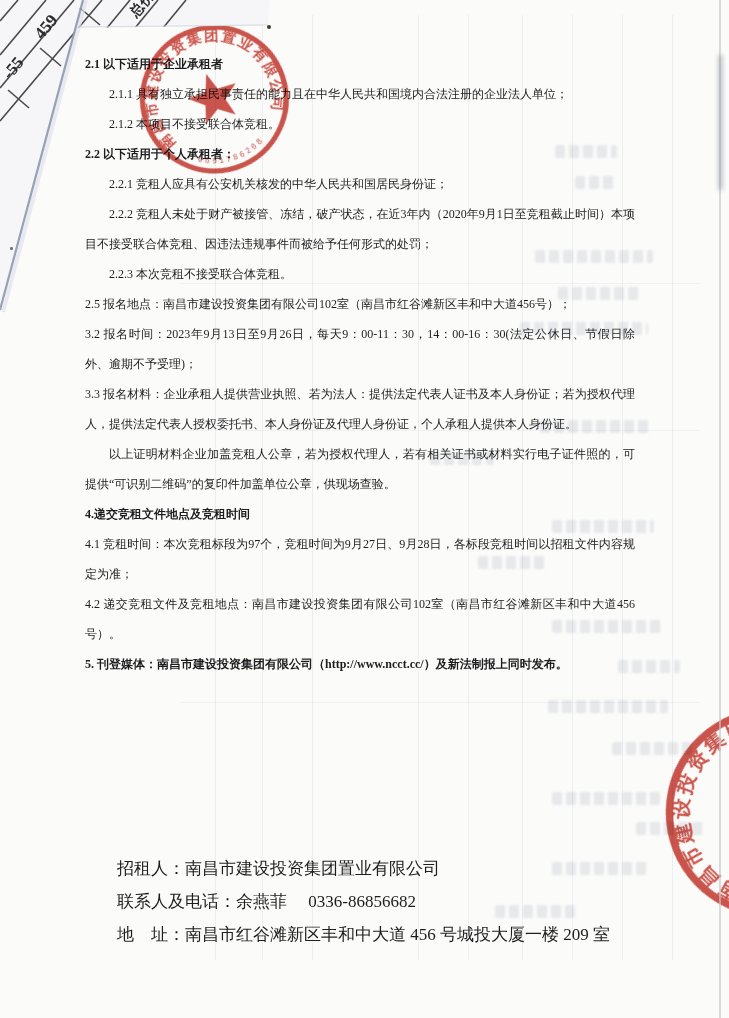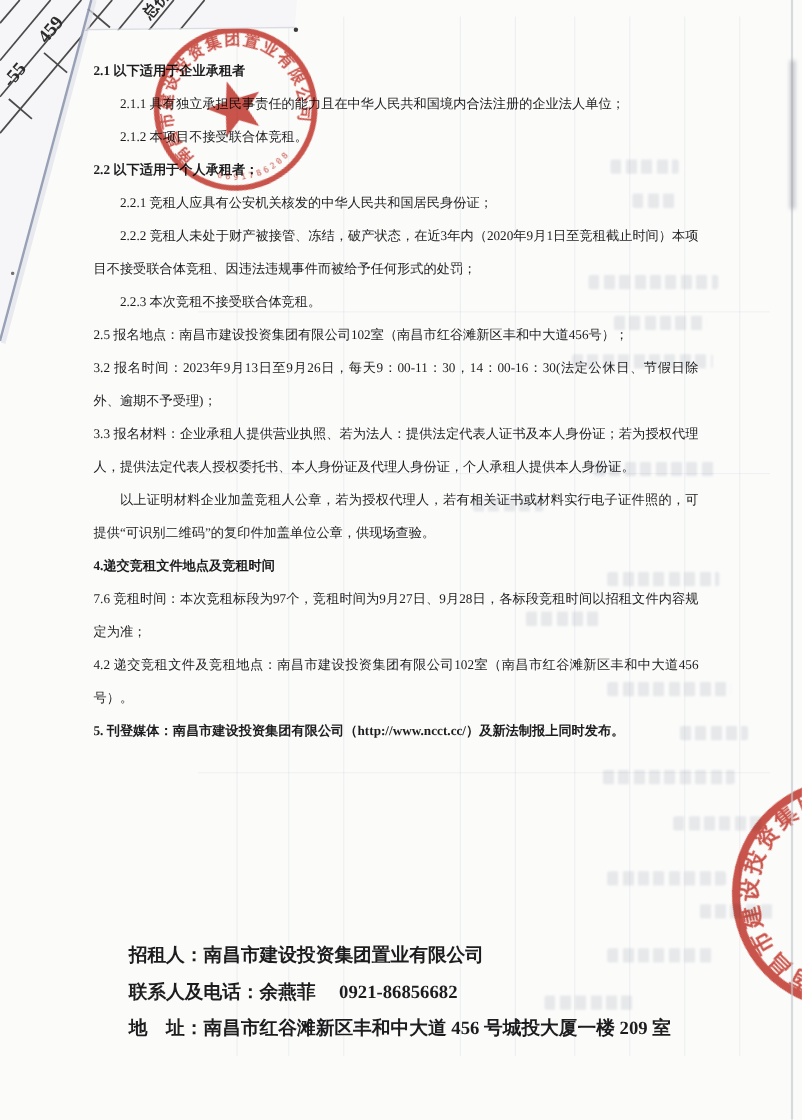--- a/index.html
+++ b/index.html
@@ -12,21 +12,21 @@
   .doc{
     position:absolute;left:85px;top:49px;width:550px;z-index:2;
     font-size:12px;line-height:30px;color:#1d1d1f;
     text-align:justify;
   }
   .doc p{margin:0;padding:0;}
   .doc p.sub{text-indent:2em;}
   .doc p.h{font-weight:700;}
   .contact{
     position:absolute;left:117px;top:852px;width:560px;z-index:2;
-    font-size:17px;line-height:33px;color:#1d1d1f;font-weight:700;
+    font-size:17px;line-height:33px;color:#1d1d1f;font-weight:400;
   }
   .contact p{margin:0;padding:0;}
   
   .seal{position:absolute;z-index:3;mix-blend-mode:multiply;pointer-events:none;}
   .seal svg{filter:blur(.35px);opacity:.85;}
   .seal-top{left:130px;top:14px;transform:rotate(-18deg);}
   .seal-corner{left:652px;top:692px;transform:rotate(-38deg);}
   
   .under-sheet{
     position:absolute;left:0;top:0;width:300px;height:340px;z-index:4;
@@ -88,28 +88,28 @@
   <p class="sub">2.1.2 本项目不接受联合体竞租。</p>
   <p class="h">2.2 以下适用于个人承租者：</p>
   <p class="sub">2.2.1 竞租人应具有公安机关核发的中华人民共和国居民身份证；</p>
   <p class="sub">2.2.2 竞租人未处于财产被接管、冻结，破产状态，在近3年内（2020年9月1日至竞租截止时间）本项目不接受联合体竞租、因违法违规事件而被给予任何形式的处罚；</p>
   <p class="sub">2.2.3 本次竞租不接受联合体竞租。</p>
   <p>2.5 报名地点：南昌市建设投资集团有限公司102室（南昌市红谷滩新区丰和中大道456号）；</p>
   <p>3.2 报名时间：2023年9月13日至9月26日，每天9：00-11：30，14：00-16：30(法定公休日、节假日除外、逾期不予受理)；</p>
   <p>3.3 报名材料：企业承租人提供营业执照、若为法人：提供法定代表人证书及本人身份证；若为授权代理人，提供法定代表人授权委托书、本人身份证及代理人身份证，个人承租人提供本人身份证。</p>
   <p class="sub">以上证明材料企业加盖竞租人公章，若为授权代理人，若有相关证书或材料实行电子证件照的，可提供“可识别二维码”的复印件加盖单位公章，供现场查验。</p>
   <p class="h">4.递交竞租文件地点及竞租时间</p>
-  <p>7.6 竞租时间：本次竞租标段为97个，竞租时间为9月27日、9月28日，各标段竞租时间以招租文件内容规定为准；</p>
+  <p>4.1 竞租时间：本次竞租标段为97个，竞租时间为9月27日、9月28日，各标段竞租时间以招租文件内容规定为准；</p>
   <p>4.2 递交竞租文件及竞租地点：南昌市建设投资集团有限公司102室（南昌市红谷滩新区丰和中大道456号）。</p>
   <p class="h">5.  刊登媒体：南昌市建设投资集团有限公司（http://www.ncct.cc/）及新法制报上同时发布。</p>
 </div>
 
 <div class="contact">
   <p>招租人：南昌市建设投资集团置业有限公司</p>
-  <p>联系人及电话：余燕菲　 0921-86856682</p>
+  <p>联系人及电话：余燕菲　 0336-86856682</p>
   <p>地　址：南昌市红谷滩新区丰和中大道 456 号城投大厦一楼 209 室</p>
 </div>
 
 <div class="seal seal-top">
   <svg width="170" height="170" viewBox="0 0 180 180">
     <defs>
       <path id="arcTop1" d="M 36.3,121 A 62,62 0 1 1 143.7,121" fill="none"></path>
       <path id="arcBot1" d="M 37.9,133.7 A 68,68 0 0 0 142.1,133.7" fill="none"></path>
     </defs>
     <circle cx="90" cy="90" r="76" fill="none" stroke="#c5382d" stroke-width="5.5"></circle>

